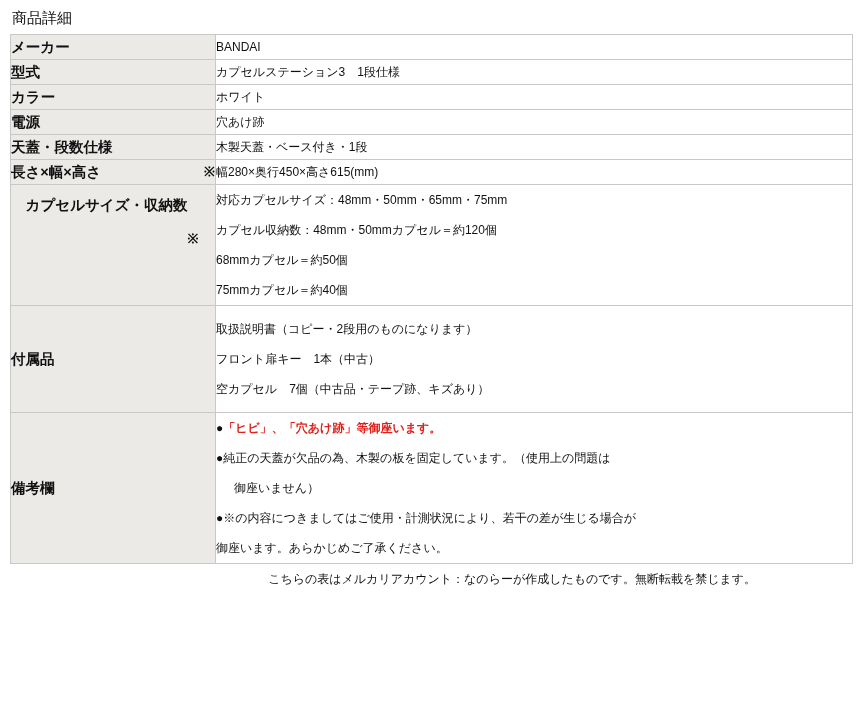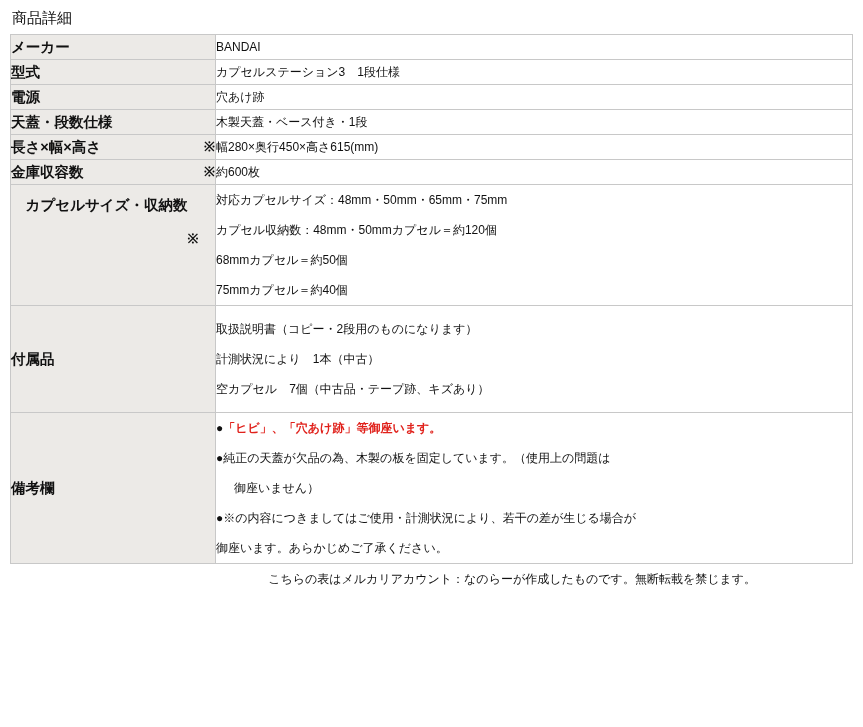--- a/index.html
+++ b/index.html
@@ -149,20 +149,31 @@
             <span class="mark"></span>
           </div>
         </td>
         <td class="value">
           <span class="v-line">カプセルステーション3　1段仕様</span>
         </td>
       </tr>
       <tr>
         <td class="label">
           <div class="lbl-row">
+            <span>カラー</span>
+            <span class="mark"></span>
+          </div>
+        </td>
+        <td class="value">
+          <span class="v-line">ホワイト</span>
+        </td>
+      </tr>
+      <tr>
+        <td class="label">
+          <div class="lbl-row">
             <span>電源</span>
             <span class="mark"></span>
           </div>
         </td>
         <td class="value">
           <span class="v-line">穴あけ跡</span>
         </td>
       </tr>
       <tr>
         <td class="label">
@@ -177,31 +188,20 @@
       </tr>
       <tr>
         <td class="label">
           <div class="lbl-row">
             <span>長さ×幅×高さ</span>
             <span class="mark">※</span>
           </div>
         </td>
         <td class="value">
           <span class="v-line">幅280×奥行450×高さ615(mm)</span>
-        </td>
-      </tr>
-      <tr>
-        <td class="label">
-          <div class="lbl-row">
-            <span>金庫収容数</span>
-            <span class="mark">※</span>
-          </div>
-        </td>
-        <td class="value">
-          <span class="v-line">約600枚</span>
         </td>
       </tr>
 
       <tr class="multiline">
         <td class="label tall">
           <div class="label-stack">
             <div>カプセルサイズ・収納数</div>
             <div class="mark-line mark">※</div>
           </div>
         </td>
@@ -214,21 +214,21 @@
       </tr>
 
       <tr class="multiline">
         <td class="label tall">
           <div class="label-mid">
             <span>付属品</span>
           </div>
         </td>
         <td class="value">
           <span class="v-line">取扱説明書（コピー・2段用のものになります）</span>
-          <span class="v-line">計測状況により　1本（中古）</span>
+          <span class="v-line">フロント扉キー　1本（中古）</span>
           <span class="v-line">空カプセル　7個（中古品・テープ跡、キズあり）</span>
         </td>
       </tr>
 
       <tr>
         <td class="label tall">
           <div class="label-mid2">
             <span>備考欄</span>
           </div>
         </td>

